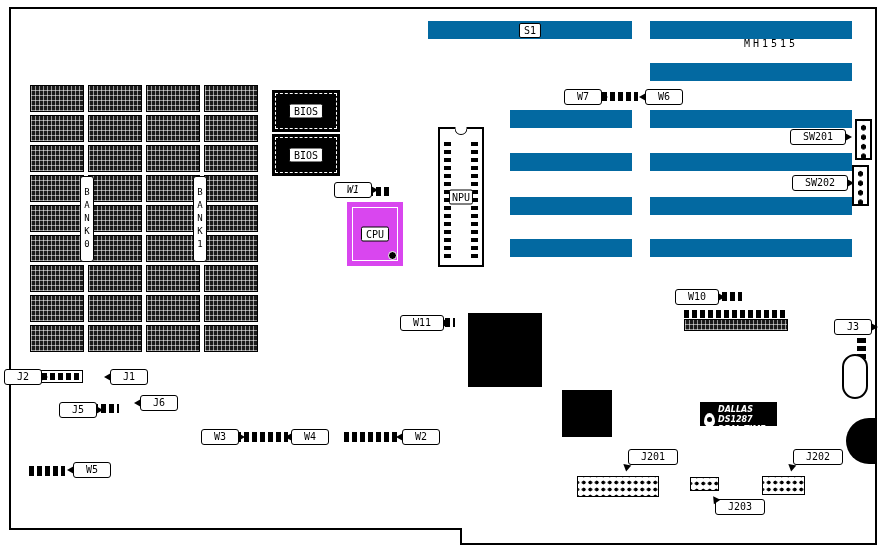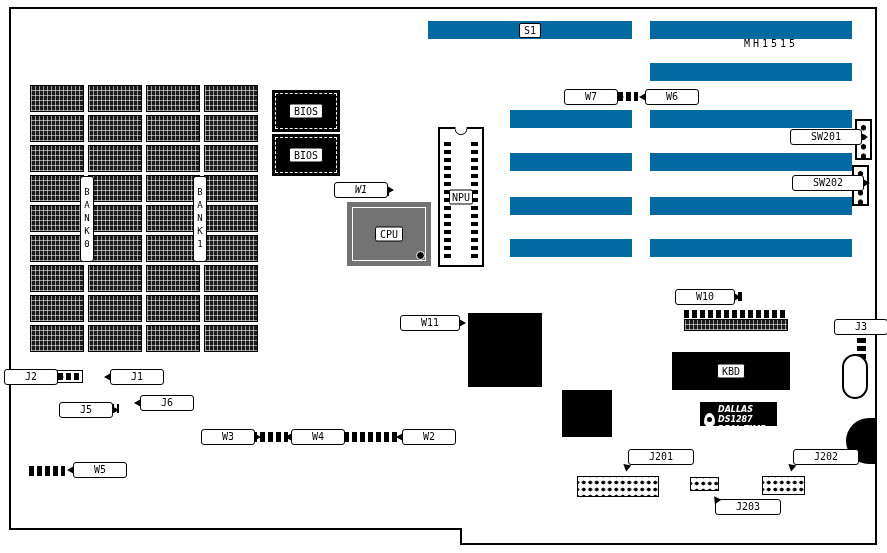--- a/index.html
+++ b/index.html
@@ -3,21 +3,21 @@
 <meta charset="utf-8">
 <style>
   html,body{margin:0;padding:0;background:#fff;}
   #board{position:relative;width:887px;height:553px;background:#fff;
          font-family:"DejaVu Sans Mono","Liberation Mono",monospace;}
   #board *{box-sizing:border-box;}
   .abs{position:absolute;}
 
   
   .lbl{position:absolute;background:#fff;border:1.5px solid #000;border-radius:3px;
-       font-size:10px;line-height:12px;padding:1px 20px;color:#000;z-index:6;
+       font-size:10px;line-height:12px;padding:1px 12px;color:#000;z-index:6;
        display:flex;align-items:center;justify-content:center;white-space:nowrap;}
   .pr::after{content:"";position:absolute;left:100%;top:50%;margin-top:-4px;
        border:4px solid transparent;border-left:7px solid #000;}
   .pl::before{content:"";position:absolute;right:100%;top:50%;margin-top:-4px;
        border:4px solid transparent;border-right:7px solid #000;}
   .plb::before{content:"";position:absolute;right:98%;top:78%;
        border:4px solid transparent;border-right:7px solid #000;transform:rotate(40deg);}
   .plt::before{content:"";position:absolute;right:96%;bottom:82%;
        border:4px solid transparent;border-bottom:7px solid #000;transform:rotate(-35deg);}
 
@@ -49,21 +49,21 @@
        background-image:radial-gradient(circle,#000 2.4px,transparent 2.9px);
        background-size:100% 9.5px;background-position:60% 2px;}
 
   .chiplabel{position:absolute;background:#fff;border:1.5px solid #000;border-radius:2px;
        font-size:10px;padding:0 4px;line-height:13px;color:#000;}
   .center{left:50%;top:50%;transform:translate(-50%,-50%);}
 
   .bios{position:absolute;left:272px;width:68px;height:42px;background:#000;}
   .bios .dash{position:absolute;inset:3px;border:1px dashed #fff;}
 
-  #cpu{left:347px;top:202px;width:84px;height:64px;background:#737373;position:absolute;}
+  #cpu{left:347px;top:202px;width:56px;height:64px;background:#d946ef;position:absolute;}
   #cpu .inner{position:absolute;inset:5px;border:1px solid #fff;}
   #cpu .dot{position:absolute;right:6px;bottom:6px;width:9px;height:9px;border-radius:50%;
        background:#000;border:1.5px solid #fff;}
 
   #npu{position:absolute;left:438px;top:127px;width:46px;height:140px;background:#fff;border:2px solid #000;}
   #npu .vp{position:absolute;top:9px;bottom:7px;width:7px;
        background-image:repeating-linear-gradient(0deg,#000 0 4px,transparent 4px 8px);}
   #npu .notch{position:absolute;left:50%;transform:translateX(-50%);top:-2px;width:13px;height:8px;
        background:#fff;border:1.5px solid #000;border-top:none;border-radius:0 0 10px 10px;}
 
@@ -179,23 +179,20 @@
   <div class="dipswitch" style="left:852px;top:165px;width:17px;height:41px;"></div>
 
   <div class="lbl pr" style="left:675px;top:289px;">W10</div>
   <div class="pins" style="left:722px;top:292px;width:20px;height:9px;"></div>
   <div class="pins" style="left:684px;top:310px;width:104px;height:8px;"></div>
   <div class="mem-chip abs" style="left:684px;top:319px;width:104px;height:12px;"></div>
 
   <div class="lbl pr" style="left:834px;top:319px;">J3</div>
   <div class="vpinstrip" style="left:857px;top:337px;width:9px;height:22px;"></div>
 
-  <div class="blackchip" style="left:672px;top:352px;width:118px;height:38px;">
-    <div class="chiplabel center">KBD</div>
-  </div>
 
   <div id="crystal"></div>
 
   <div class="lbl pr" style="left:400px;top:315px;">W11</div>
   <div class="pins" style="left:437px;top:318px;width:18px;height:9px;"></div>
   <div class="blackchip" style="left:468px;top:313px;width:74px;height:74px;"></div>
   <div class="blackchip" style="left:562px;top:390px;width:50px;height:47px;"></div>
 
   <div id="dallas">
     <div class="logo"></div>

